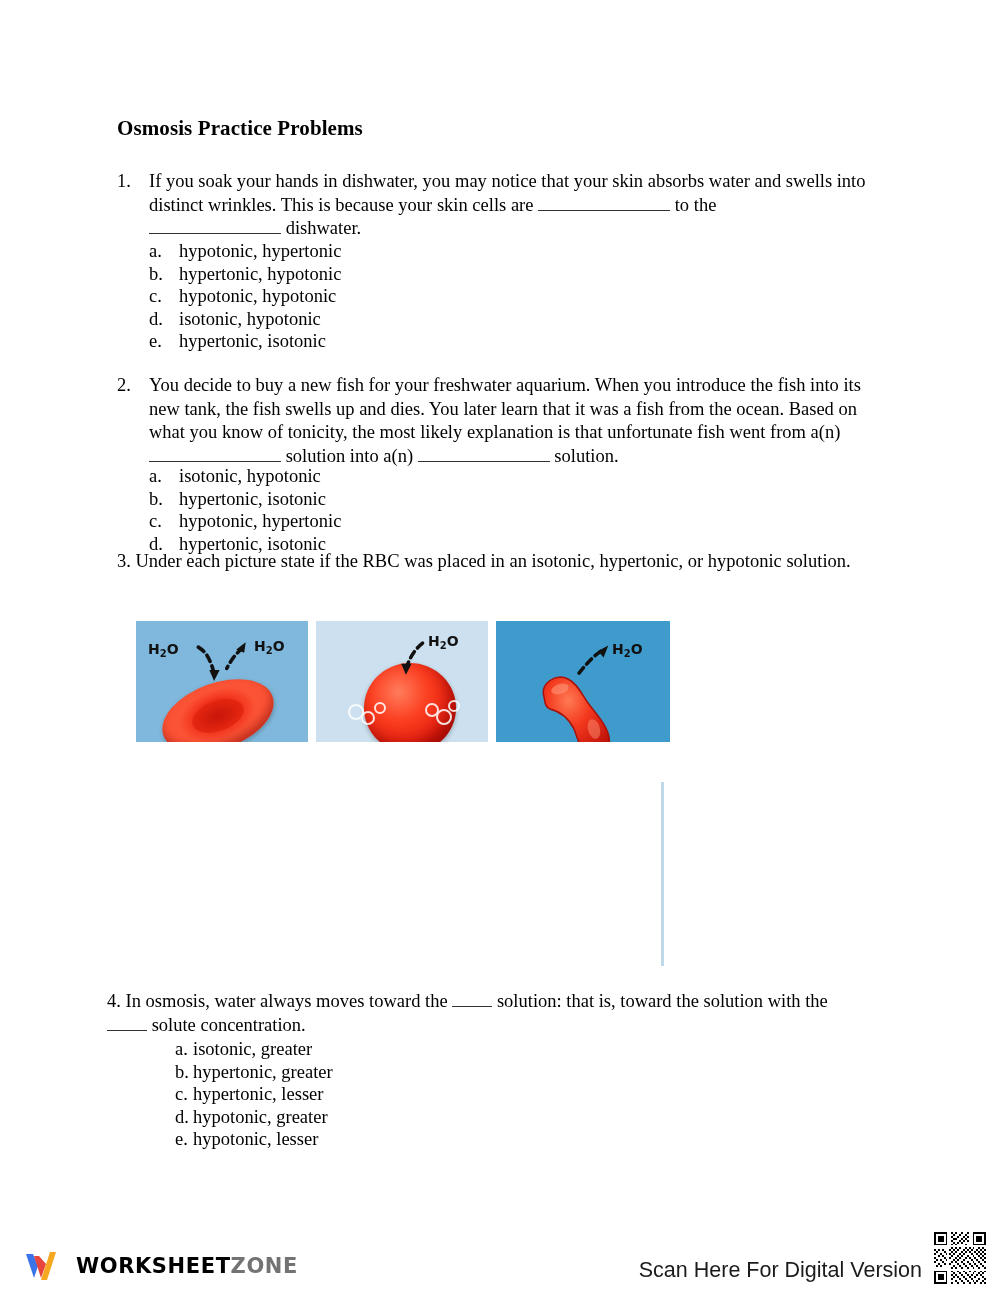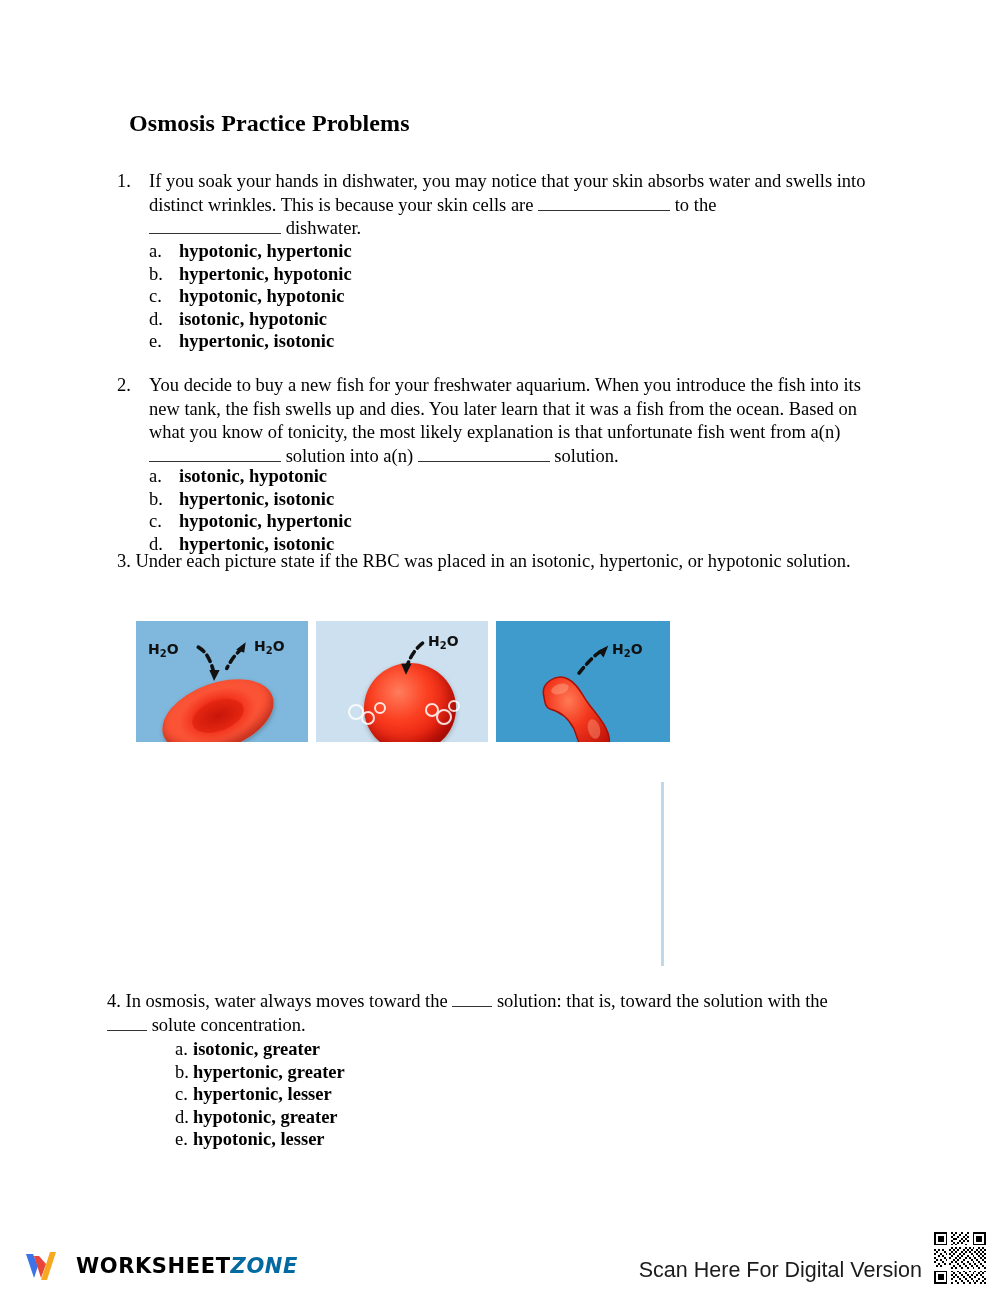--- a/index.html
+++ b/index.html
@@ -19,25 +19,24 @@
   .page {
     position: relative;
     width: 1000px;
     height: 1294px;
   }
 
   
   .title {
     position: absolute;
     left: 117px;
-    top: 94px;
-    font-size: 24px;
+    top: 102px;
+    font-size: 21px;
     font-weight: bold;
     letter-spacing: 0.1px;
-    margin-left: 12px;
   }
 
   
   .qblock {
     position: absolute;
     font-size: 18.5px;
     line-height: 23.5px;
   }
 
   .q-num-row {
@@ -74,21 +73,21 @@
     align-items: flex-start;
   }
   .opt-letter {
     width: 30px;
     flex: 0 0 30px;
   }
   .opt-letter.tight {
     width: 18px;
     flex: 0 0 18px;
   }
-  .opt-text { flex: 1 1 auto; font-weight: bold; }
+  .opt-text { flex: 1 1 auto; }
 
   
   .panels {
     position: absolute;
     left: 136px;
     top: 621px;
     display: flex;
     gap: 8px;
   }
   .panel {
@@ -192,21 +191,21 @@
     width: 44px;
     height: 36px;
   }
   .logo-text {
     font-family: "DejaVu Sans", sans-serif;
     font-weight: bold;
     font-size: 21px;
     letter-spacing: 0.6px;
   }
   .logo-text .w1 { color: #000000; }
-  .logo-text .w2 { color: #0369a1; font-style: italic; }
+  .logo-text .w2 { color: #737373; }
 
   .scan-text {
     position: absolute;
     right: 78px;
     top: 1258px;
     font-family: Liberation Sans, sans-serif;
     font-size: 21.5px;
     color: #1b1b1b;
     white-space: nowrap;
   }

